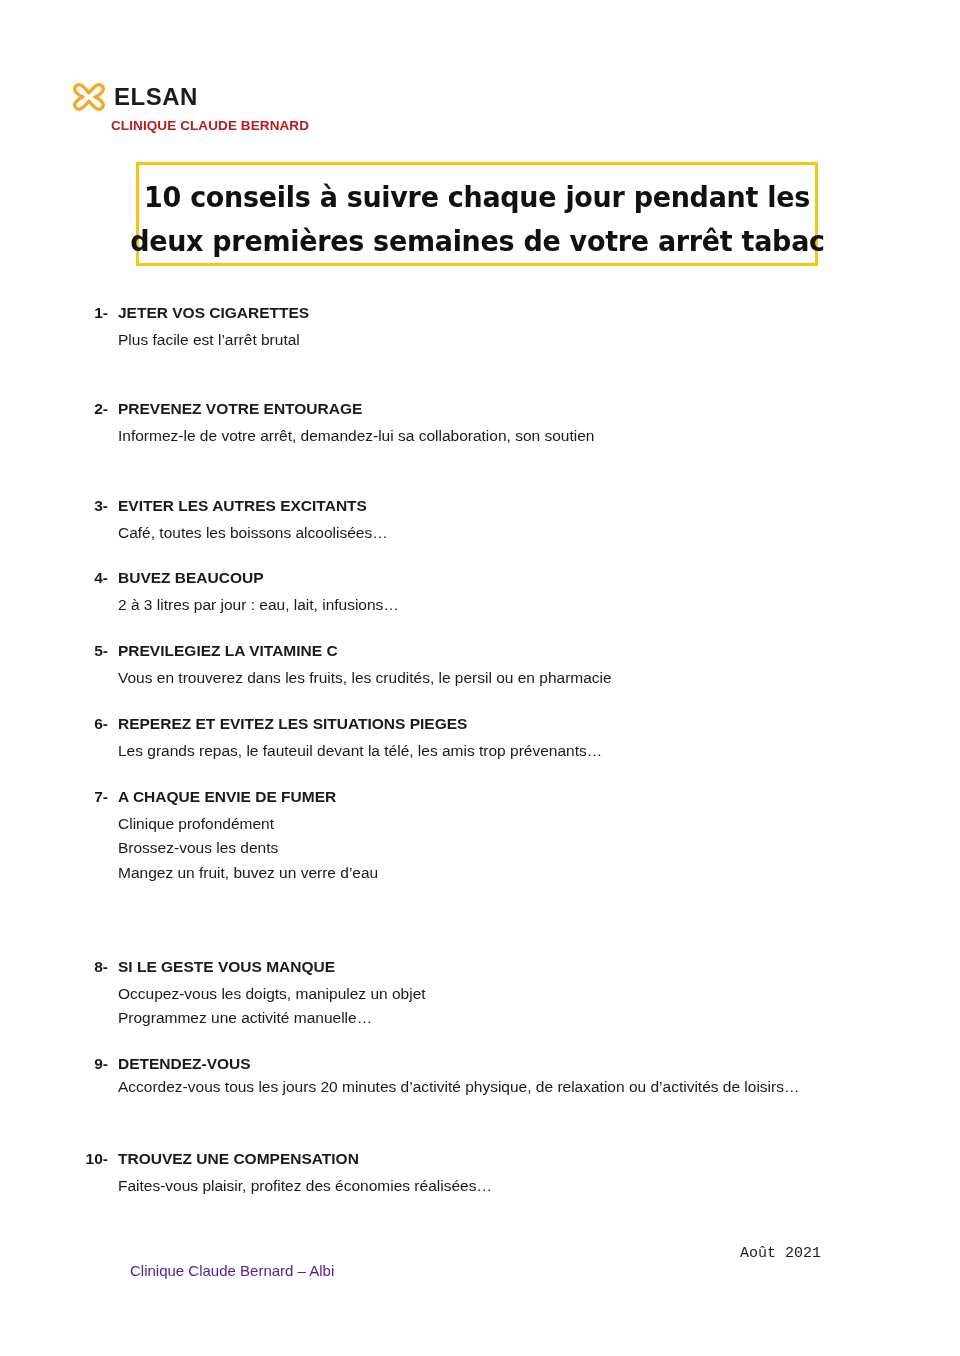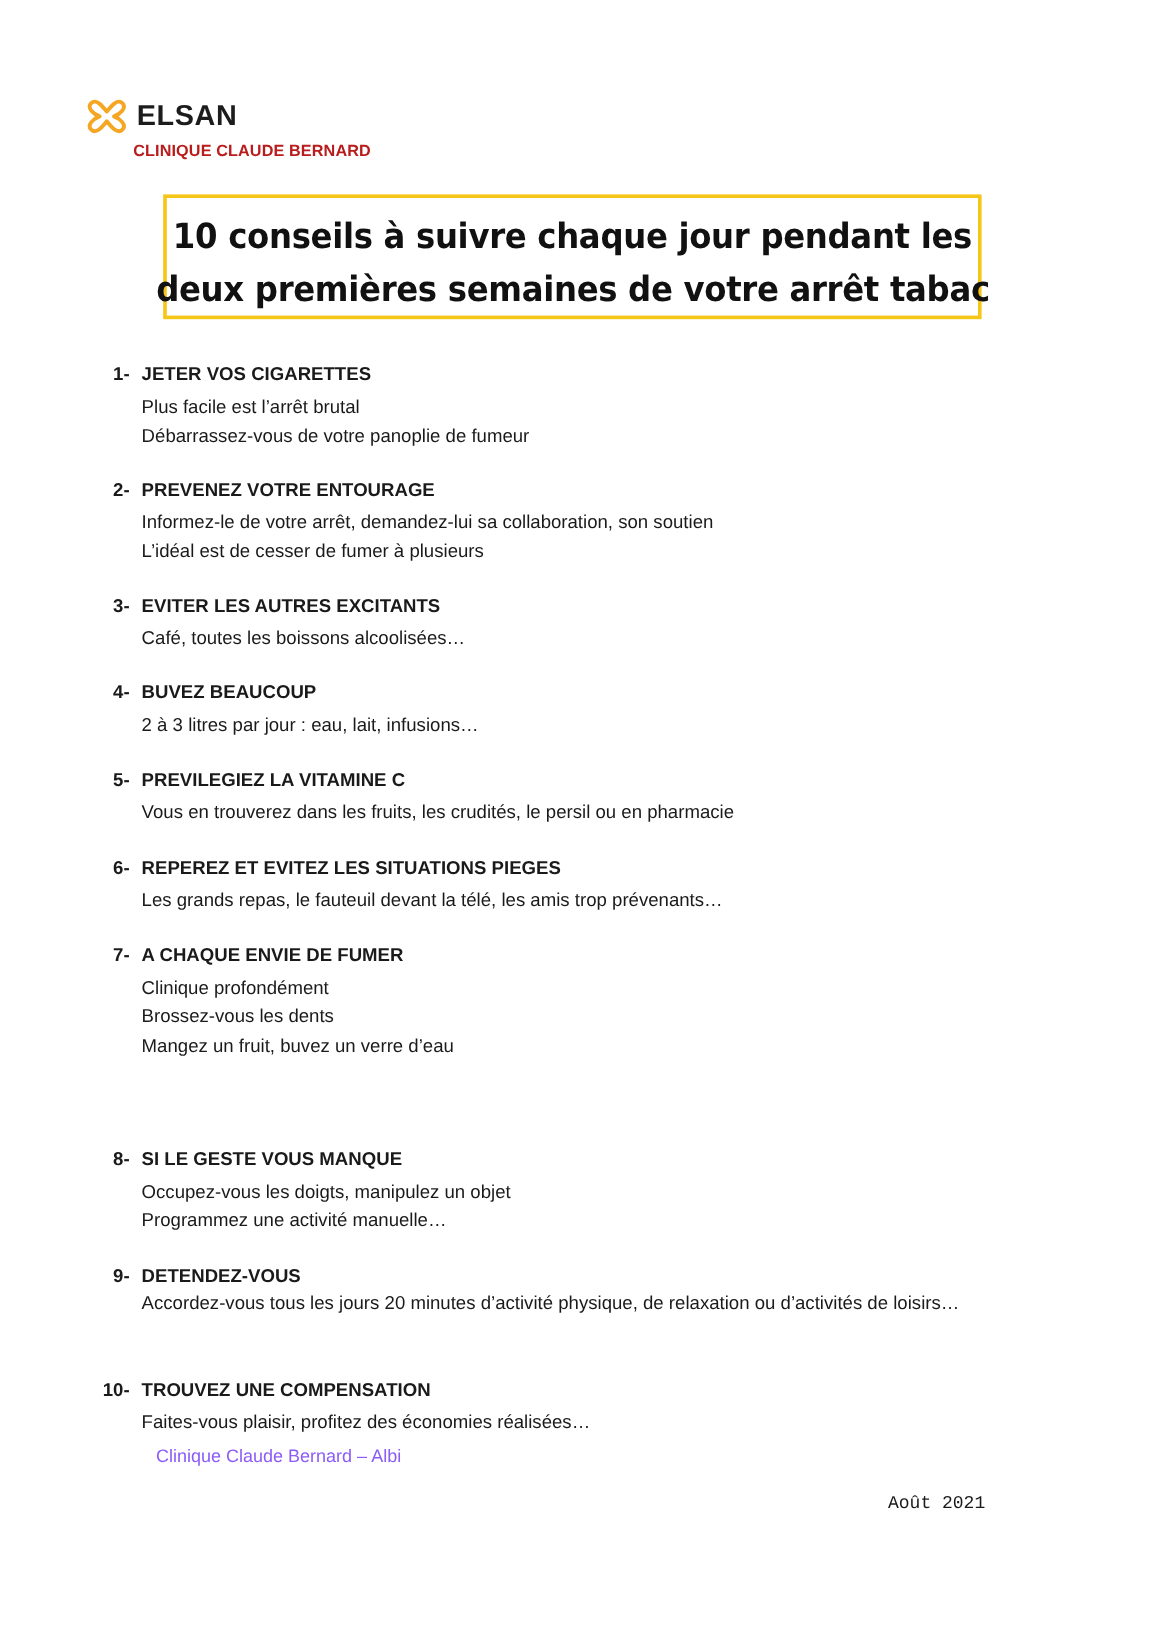--- a/index.html
+++ b/index.html
@@ -18,21 +18,21 @@
     display: flex; flex-direction: column; align-items: center; justify-content: flex-end;
   }
   .title-line { font-size: 29px; font-weight: bold; color: #111; line-height: 44px; letter-spacing: -0.3px; font-family: "DejaVu Sans", sans-serif; transform: scaleX(0.93); white-space: nowrap; }
   .tips { position: absolute; left: 0; top: 300px; width: 960px; }
   .tip { position: absolute; left: 0; width: 960px; }
   .tip-num { position: absolute; right: 852px; font-size: 15.5px; font-weight: bold; color: #1a1a1a; white-space: nowrap; }
   .tip-title { position: absolute; left: 118px; font-size: 15.5px; font-weight: bold; color: #1a1a1a; white-space: nowrap; }
   .tip-lines { position: absolute; left: 118px; top: 24px; width: 705px; }
   .tip-line { font-size: 15.5px; line-height: 24.3px; color: #1a1a1a; }
   .tip-line.justify { text-align: justify; text-align-last: left; }
-  .footer-left { position: absolute; left: 130px; top: 1205px; font-size: 15px; color: #8b5cf6; }
+  .footer-left { position: absolute; left: 130px; top: 1262px; font-size: 15px; color: #4c1d95; }
   .footer-right { position: absolute; right: 139px; top: 1245px; font-size: 15px; color: #1a1a1a; font-family: Liberation Mono, monospace; }
 </style>
 </head>
 <body>
 
 <div class="logo">
   <svg class="logo-mark" viewBox="0 0 34 30">
     <path d="M4 4 C 0 8, 6 13, 11 15 C 6 17, 0 22, 4 26 C 8 30, 13 24, 17 19 C 21 24, 26 30, 30 26 C 34 22, 28 17, 23 15 C 28 13, 34 8, 30 4 C 26 0, 21 6, 17 11 C 13 6, 8 0, 4 4 Z" fill="none" stroke="#f5a623" stroke-width="3.2" stroke-linejoin="round"></path>
   </svg>
   <span class="brand">ELSAN</span>
@@ -43,29 +43,27 @@
   <div class="title-line">10 conseils à suivre chaque jour pendant les</div>
   <div class="title-line">deux premières semaines de votre arrêt tabac</div>
 </div>
 
 <div class="tips">
   <div class="tip" style="top:4px">
     <span class="tip-num">1-</span>
     <span class="tip-title">JETER VOS CIGARETTES</span>
     <div class="tip-lines">
       <div class="tip-line">Plus facile est l’arrêt brutal</div>
-      <div class="tip-line">Débarrassez-vous de votre panoplie de fumeur</div>
     </div>
   </div>
   <div class="tip" style="top:100px">
     <span class="tip-num">2-</span>
     <span class="tip-title">PREVENEZ VOTRE ENTOURAGE</span>
     <div class="tip-lines">
       <div class="tip-line">Informez-le de votre arrêt, demandez-lui sa collaboration, son soutien</div>
-      <div class="tip-line">L’idéal est de cesser de fumer à plusieurs</div>
     </div>
   </div>
   <div class="tip" style="top:197px">
     <span class="tip-num">3-</span>
     <span class="tip-title">EVITER LES AUTRES EXCITANTS</span>
     <div class="tip-lines">
       <div class="tip-line">Café, toutes les boissons alcoolisées…</div>
     </div>
   </div>
   <div class="tip" style="top:269px">

